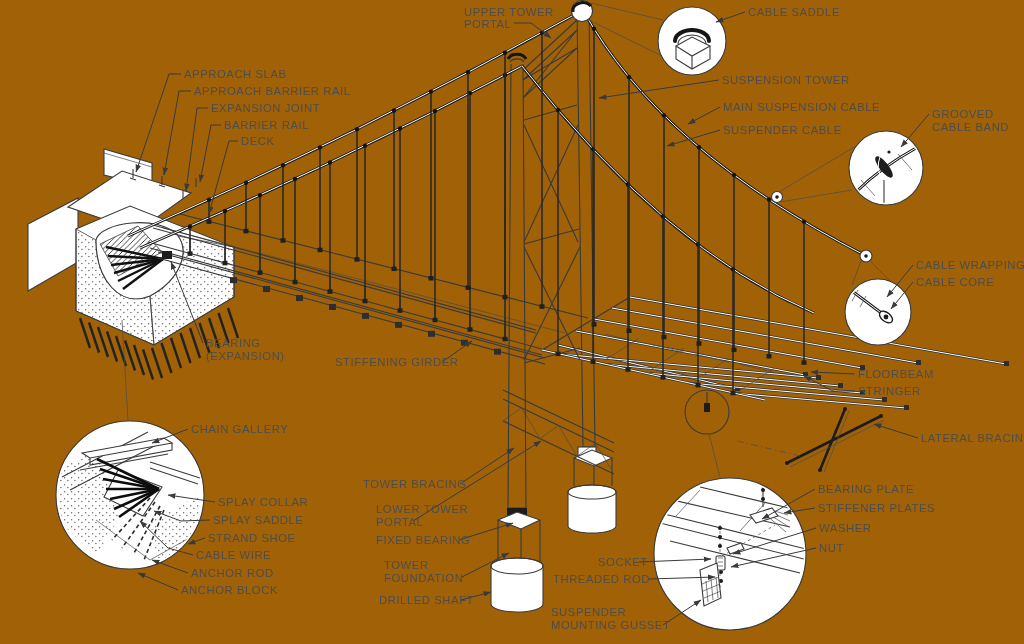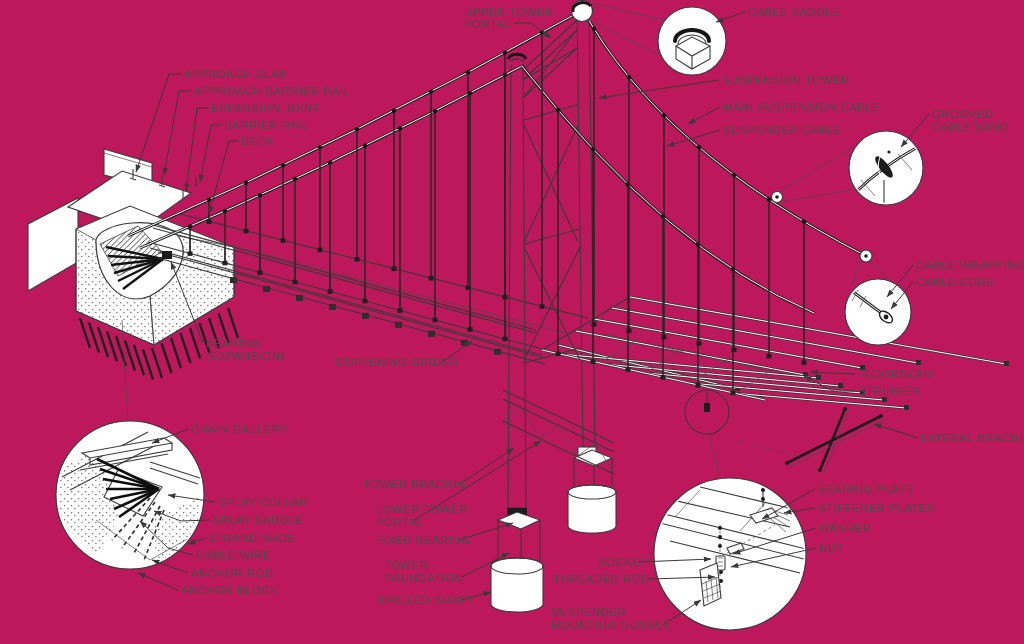--- a/index.html
+++ b/index.html
@@ -1,16 +1,16 @@
 <!DOCTYPE html>
 <html><head>
 <meta charset="utf-8">
 <style>
   html,body{margin:0;padding:0;background:#ffffff;}
-  .stage{width:1024px;height:644px;position:relative;background:#be185d;overflow:hidden;}
+  .stage{width:1024px;height:644px;position:relative;background:#a16207;overflow:hidden;}
   svg{display:block;font-family:"Liberation Sans", sans-serif;}
   text{fill:#4d4d4d;font-size:11.3px;letter-spacing:.55px;}
   .ld{fill:none;stroke:#3a3a3a;stroke-width:1;}
   .s{stroke:#3a3a3a;fill:none;stroke-width:1.1;}
   .sw{stroke:#3a3a3a;fill:#ffffff;stroke-width:1.1;}
   .thin{stroke:#4a4a4a;fill:none;stroke-width:.7;}
   .cable{stroke:#1f1f1f;fill:none;stroke-width:2.9;}
   .core{stroke:#ffffff;fill:none;stroke-width:1;}
   .dk{fill:#1c1c1c;}
 </style>

